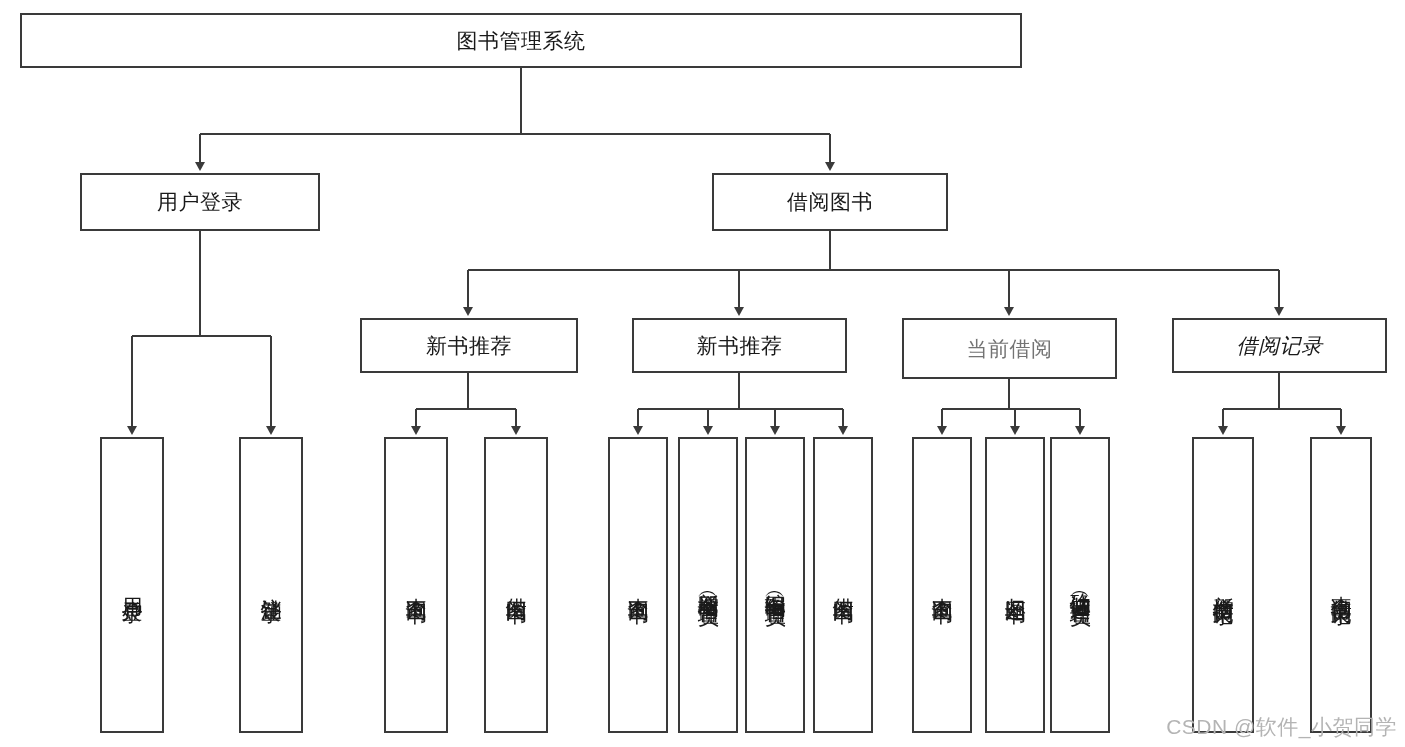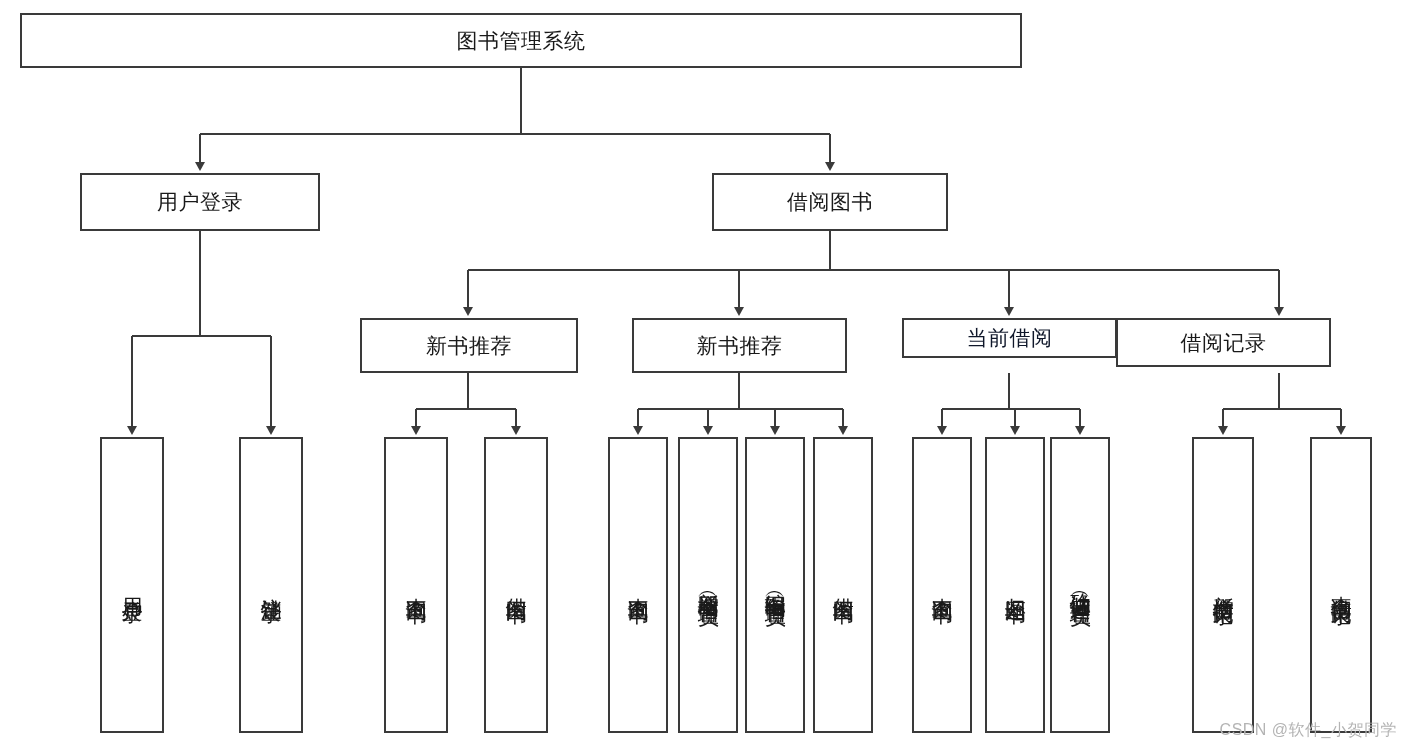--- a/index.html
+++ b/index.html
@@ -55,21 +55,21 @@
     white-space: nowrap;
   }
   .node .label {
     display: block;
     text-align: center;
   }
   #watermark {
     position: absolute;
     right: 8px;
     bottom: 6px;
-    font-size: 16px;
+    font-size: 21px;
     color: #b4b4b4;
     letter-spacing: 0.5px;
     white-space: nowrap;
     user-select: none;
   }
 </style>
 </head>
 <body>
 
 <div id="diagram-root" style="background: rgb(255, 255, 255);">
@@ -134,24 +134,24 @@
   <div class="node horizontal" style="left: 712px; top: 173px; width: 236px; height: 58px; border-color: rgb(58, 58, 58); background: rgb(255, 255, 255); color: rgb(26, 26, 26);">
     <span class="label">借阅图书</span>
   </div>
 
   <div class="node horizontal" style="left: 360px; top: 318px; width: 218px; height: 55px; border-color: rgb(58, 58, 58); background: rgb(255, 255, 255); color: rgb(26, 26, 26);">
     <span class="label">新书推荐</span>
   </div>
   <div class="node horizontal" style="left: 632px; top: 318px; width: 215px; height: 55px; border-color: rgb(58, 58, 58); background: rgb(255, 255, 255); color: rgb(26, 26, 26);">
     <span class="label">新书推荐</span>
   </div>
-  <div class="node horizontal" style="left: 902px; top: 318px; width: 215px; height: 40px; border-color: rgb(58, 58, 58); background: rgb(255, 255, 255); color: #0f172a;">
+  <div class="node horizontal" style="left: 902px; top: 318px; width: 215px; height: 61px; border-color: rgb(58, 58, 58); background: rgb(255, 255, 255); color: #737373;">
     <span class="label">当前借阅</span>
   </div>
-  <div class="node horizontal" style="left: 1116px; top: 318px; width: 215px; height: 49px; border-color: rgb(58, 58, 58); background: rgb(255, 255, 255); color: rgb(26, 26, 26);">
+  <div class="node horizontal" style="left: 1172px; top: 318px; width: 215px; height: 55px; border-color: rgb(58, 58, 58); background: rgb(255, 255, 255); color: rgb(26, 26, 26); font-style: italic;">
     <span class="label">借阅记录</span>
   </div>
 
   <div class="node vertical" style="left: 100px; top: 437px; width: 64px; height: 296px; border-color: rgb(58, 58, 58); background: rgb(255, 255, 255); color: rgb(26, 26, 26);">
     <span class="label">用户登录</span>
   </div>
   <div class="node vertical" style="left: 239px; top: 437px; width: 64px; height: 296px; border-color: rgb(58, 58, 58); background: rgb(255, 255, 255); color: rgb(26, 26, 26);">
     <span class="label">注销登录</span>
   </div>
   <div class="node vertical" style="left: 384px; top: 437px; width: 64px; height: 296px; border-color: rgb(58, 58, 58); background: rgb(255, 255, 255); color: rgb(26, 26, 26);">

